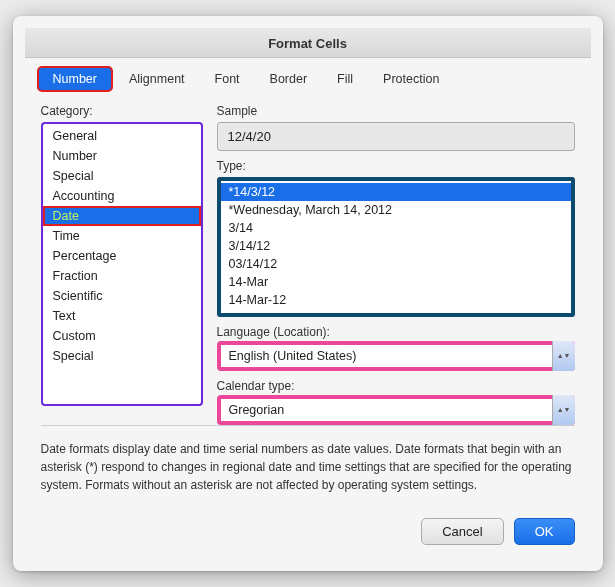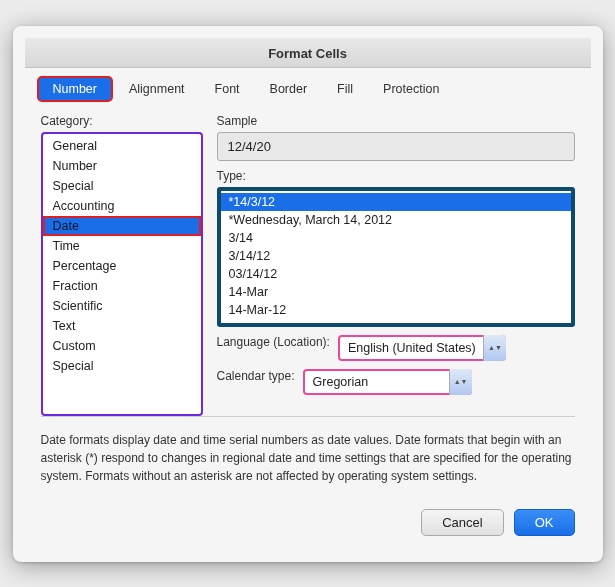--- a/index.html
+++ b/index.html
@@ -83,21 +83,21 @@
       padding: 2px 0;
     }
     .category-list li {
       padding: 3px 10px;
       cursor: pointer;
       font-size: 12.5px;
       color: #222;
     }
     .category-list li.selected {
       background: #1a6fe8;
-      color: #0f172a;
+      color: #bef264;
       outline: 2px solid #e02020;
       outline-offset: -2px;
     }
     .right-panel {
       flex: 1;
       display: flex;
       flex-direction: column;
       gap: 8px;
     }
     .sample-section {}
@@ -131,33 +131,33 @@
       cursor: pointer;
       font-size: 12.5px;
       color: #222;
     }
     .type-list li.selected {
       background: #1a6fe8;
       color: #fff;
     }
     .dropdown-row {
       display: flex;
-      flex-direction: row;
-      gap: 8px;
+      flex-direction: column;
+      gap: 2px;
     }
     .dropdown-label {
       font-size: 12px;
       color: #333;
       font-weight: 400;
     }
     .dropdown-select {
       appearance: none;
       -webkit-appearance: none;
       background: #fff;
-      border: 2px solid #ec4899;
+      border: 4px solid #ec4899;
       border-radius: 4px;
       padding: 4px 28px 4px 8px;
       font-size: 12.5px;
       color: #222;
       width: 100%;
       cursor: pointer;
       position: relative;
       background-image: none;
     }
     .select-wrapper {

